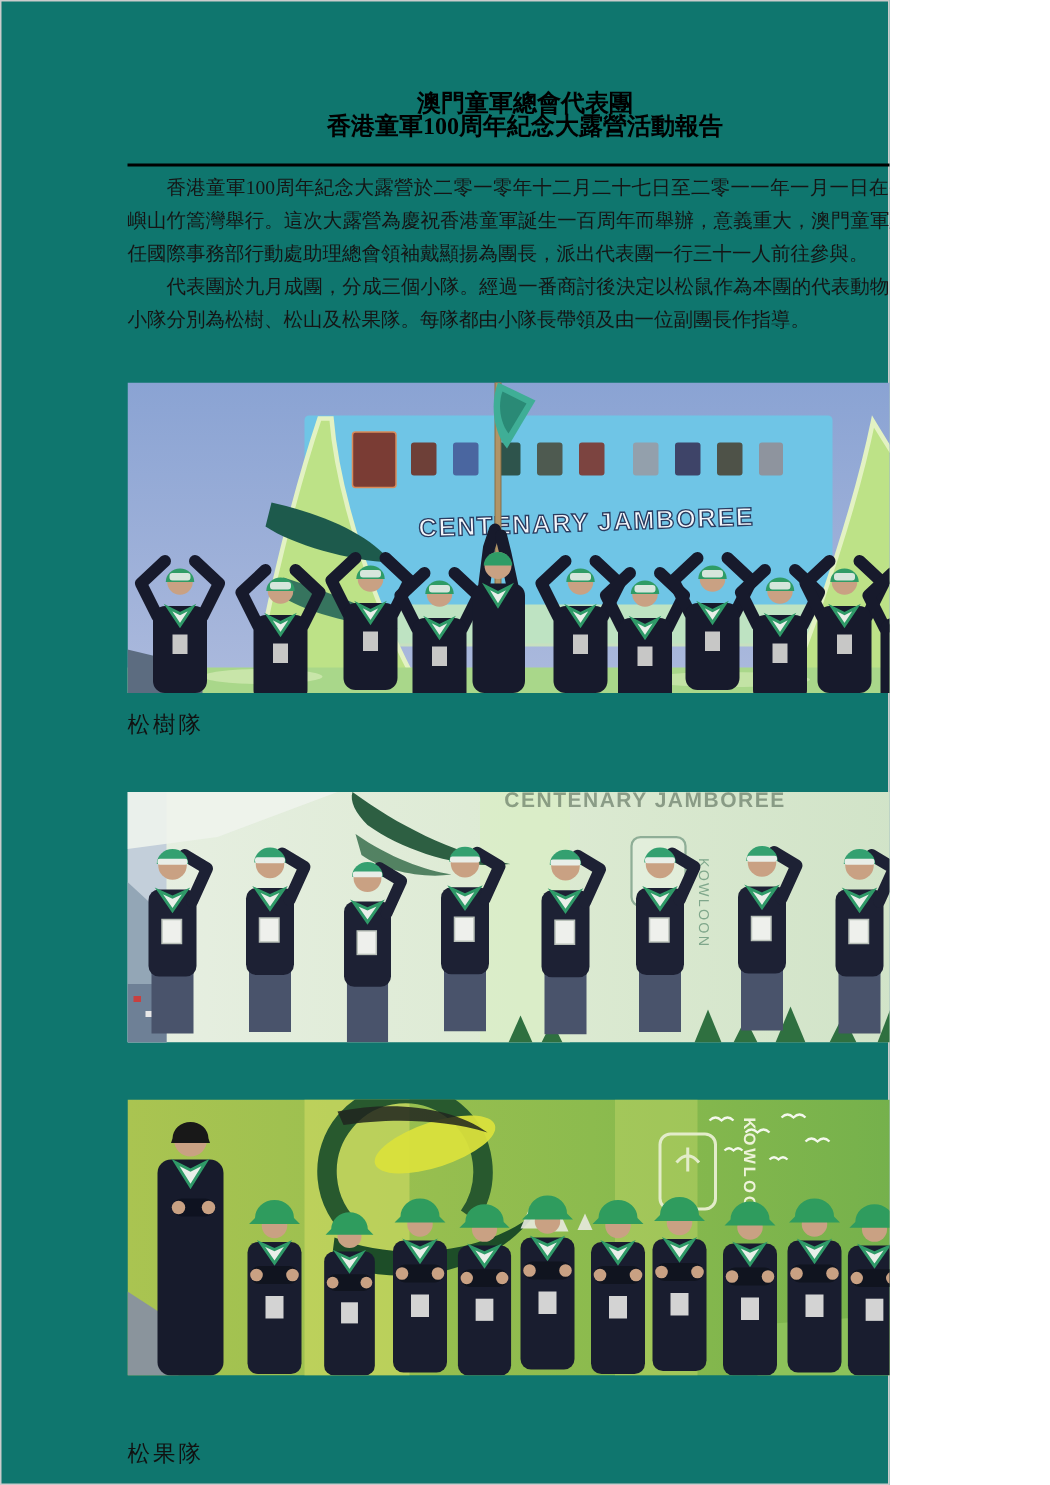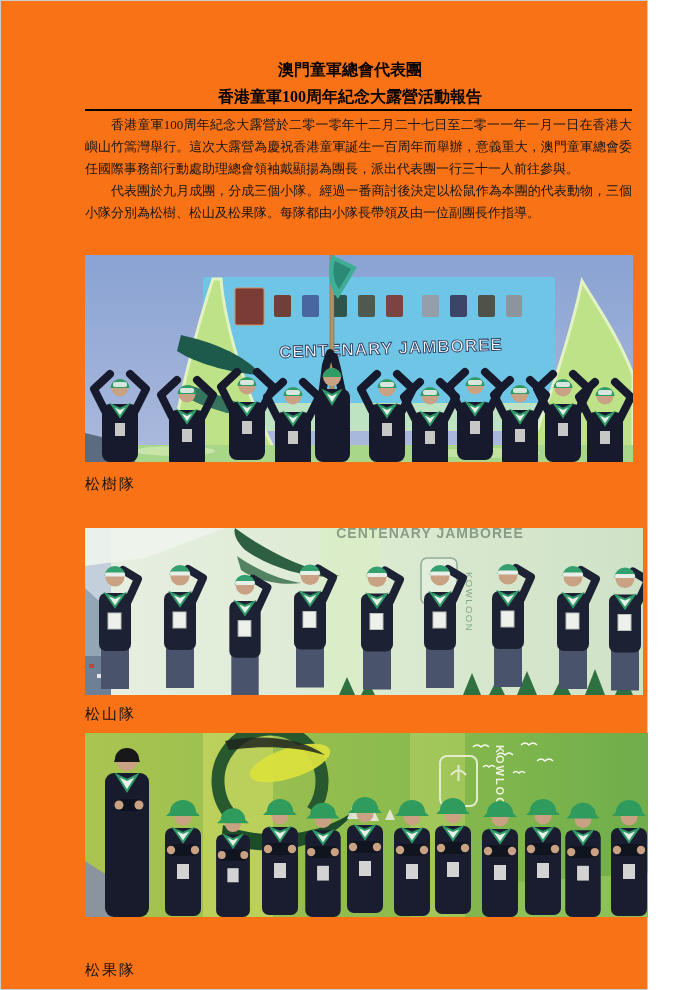--- a/index.html
+++ b/index.html
@@ -1,24 +1,24 @@
 <!DOCTYPE html>
 <html><head>
 <meta charset="utf-8">
 <style>
   html,body{margin:0;padding:0;background:#ffffff;}
   .page{
-    position:relative;width:648px;height:990px;background:#f97316;
+    position:relative;width:593px;height:990px;background:#0f766e;
     font-family:"Liberation Serif","DejaVu Serif",serif;color:#111;
     box-shadow:inset 0 0 0 1px #cccccc;overflow:hidden;
   }
   .title-line{position:absolute;left:0;width:700px;text-align:center;
     font-weight:bold;font-size:16px;line-height:24px;color:#000;}
   #title1{top:58px;}
-  #title2{top:85px;}
+  #title2{top:73px;}
   .title-rule{position:absolute;top:109px;left:85px;width:547px;height:0;
     border-top:2px solid #000;}
   .bodytext{position:absolute;top:114px;left:85px;width:547px;
     font-size:13px;line-height:22px;text-align:justify;color:#151515;}
   .bodytext p{margin:0;text-indent:2em;}
   .photo{position:absolute;left:85px;font-size:0;line-height:0;}
   #photo1{top:255px;width:548px;height:207px;}
   #photo2{top:528px;width:558px;height:167px;}
   #photo3{top:733px;width:563px;height:184px;}
   .photo svg{display:block;width:100%;height:100%;}
@@ -164,21 +164,20 @@
         <use href="#p2fig" x="128" y="30" width="64" height="137"></use>
         <use href="#p2fig" x="193" y="12" width="64" height="155"></use>
         <use href="#p2fig" x="260" y="16" width="64" height="151"></use>
         <use href="#p2fig" x="323" y="13" width="64" height="154"></use>
         <use href="#p2fig" x="391" y="11" width="64" height="156"></use>
         <use href="#p2fig" x="456" y="15" width="64" height="152"></use>
         <use href="#p2fig" x="508" y="18" width="64" height="149"></use>
       </g>
     </svg>
   </div>
-  <div class="caption" id="cap2">松山隊</div>
 
   <div class="photo" id="photo3">
     <svg viewBox="0 0 563 184" preserveAspectRatio="none">
       <defs>
         <linearGradient id="bg3" x1="0" y1="0" x2="1" y2="0">
           <stop offset="0" stop-color="#aac451"></stop>
             <stop offset="0.55" stop-color="#8cbb4e"></stop>
             <stop offset="1" stop-color="#6fae4b"></stop>
         </linearGradient>
         <symbol id="p3fig" viewBox="0 0 58 130">

